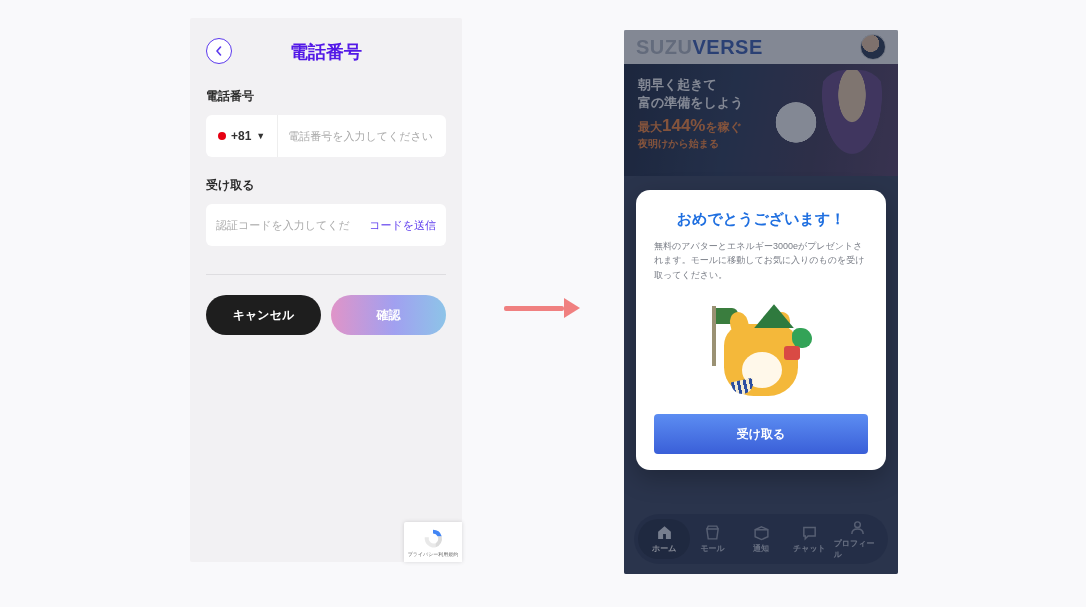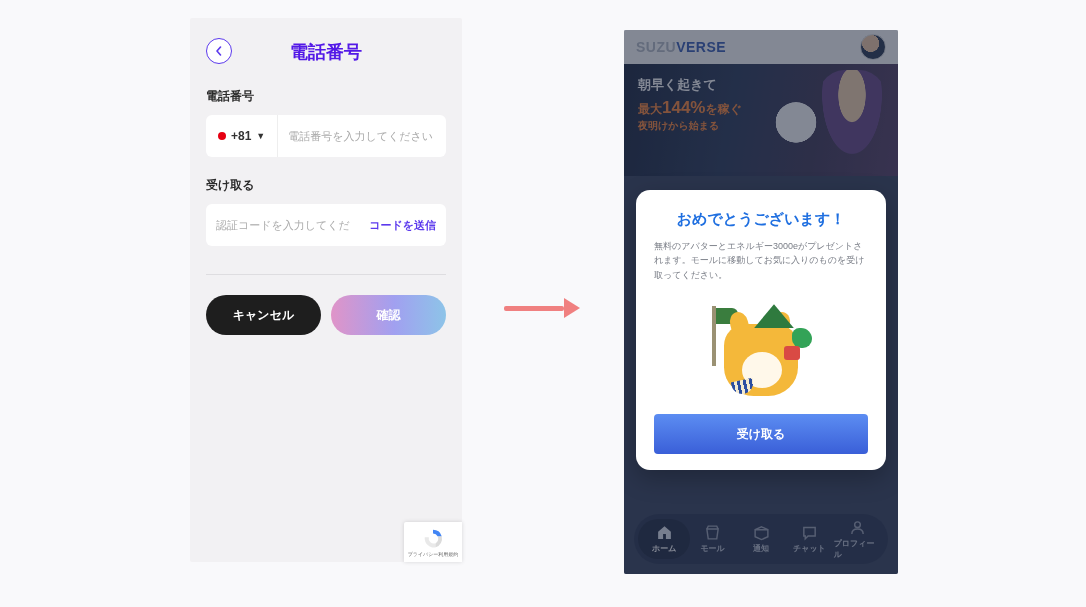--- a/index.html
+++ b/index.html
@@ -72,21 +72,21 @@
       background: transparent;
     }
     .phone-input::placeholder, .code-input::placeholder { color: #aaa; }
     .code-row {
       display: flex; align-items: center;
       background: #ffffff;
       border-radius: 6px;
       height: 42px;
       padding-right: 10px;
     }
-    .send-code { font-size: 11px; color: #5c3aed; font-weight: 700; cursor: pointer; white-space: nowrap; }
+    .send-code { font-size: 11px; color: #5c3aed; font-weight: 400; cursor: pointer; white-space: nowrap; }
     .divider { height: 1px; background: #dedde0; margin: 28px 0 20px; }
     .btn-row { display: flex; gap: 10px; }
     .btn {
       flex: 1; height: 40px; border-radius: 22px;
       border: none; font-size: 12px; font-weight: 600;
       cursor: pointer;
       display: flex; align-items: center; justify-content: center;
     }
     .btn-cancel { background: #1e1e1e; color: #fff; }
     .btn-confirm {
@@ -134,21 +134,21 @@
       background: #3a4560;
       border-radius: 2px;
       overflow: hidden;
     }
     .app-header {
       height: 34px;
       background: #ffffff;
       display: flex; align-items: center; justify-content: space-between;
       padding: 0 12px;
     }
-    .brand { font-size: 14px; font-weight: 800; letter-spacing: 0.5px; }
+    .brand { font-size: 20px; font-weight: 800; letter-spacing: 0.5px; }
     .brand .suzu { color: #b8bec9; }
     .brand .verse { color: #3a5fb8; }
     .avatar {
       width: 26px; height: 26px; border-radius: 50%;
       background: radial-gradient(circle at 40% 35%, #f4cda9 0 40%, #2b3a55 41% 100%);
       border: 1px solid #e3e3e3;
     }
     .banner {
       height: 112px;
       background: linear-gradient(100deg, #1c2740 0%, #2c3b5a 40%, #423a58 70%, #5a4268 100%);
@@ -345,20 +345,21 @@
 <div class="phone-right">
   <div class="app-header">
     <div class="brand">
       <span class="suzu">SUZU</span><span class="verse">VERSE</span>
     </div>
     <div class="avatar"></div>
   </div>
 
   <div class="banner">
     <div class="banner-line1">朝早く起きて</div>
+    <div class="banner-line2">富の準備をしよう</div>
     <div class="banner-line3">
       <span>最大</span><span class="pct">144%</span><span>を稼ぐ</span>
     </div>
     <div class="banner-line4">夜明けから始まる</div>
     <div class="banner-pet"></div>
     <div class="banner-girl"></div>
   </div>
 
   <div class="overlay"></div>
 

